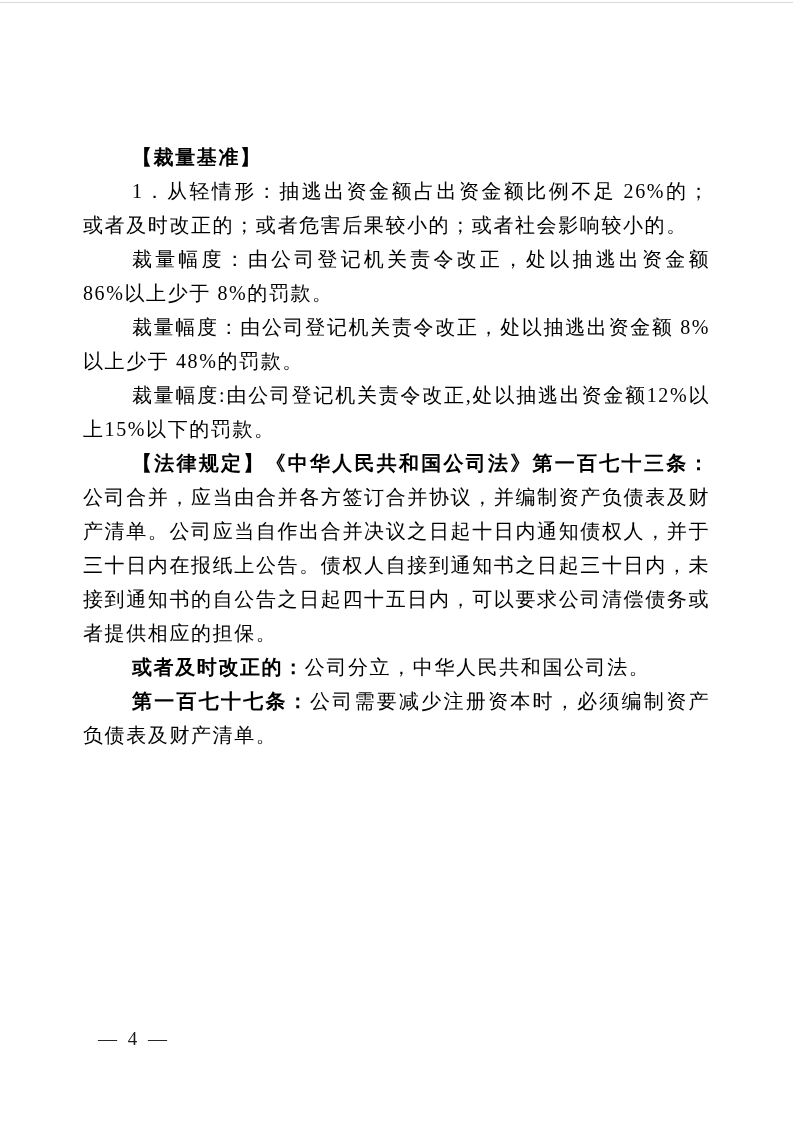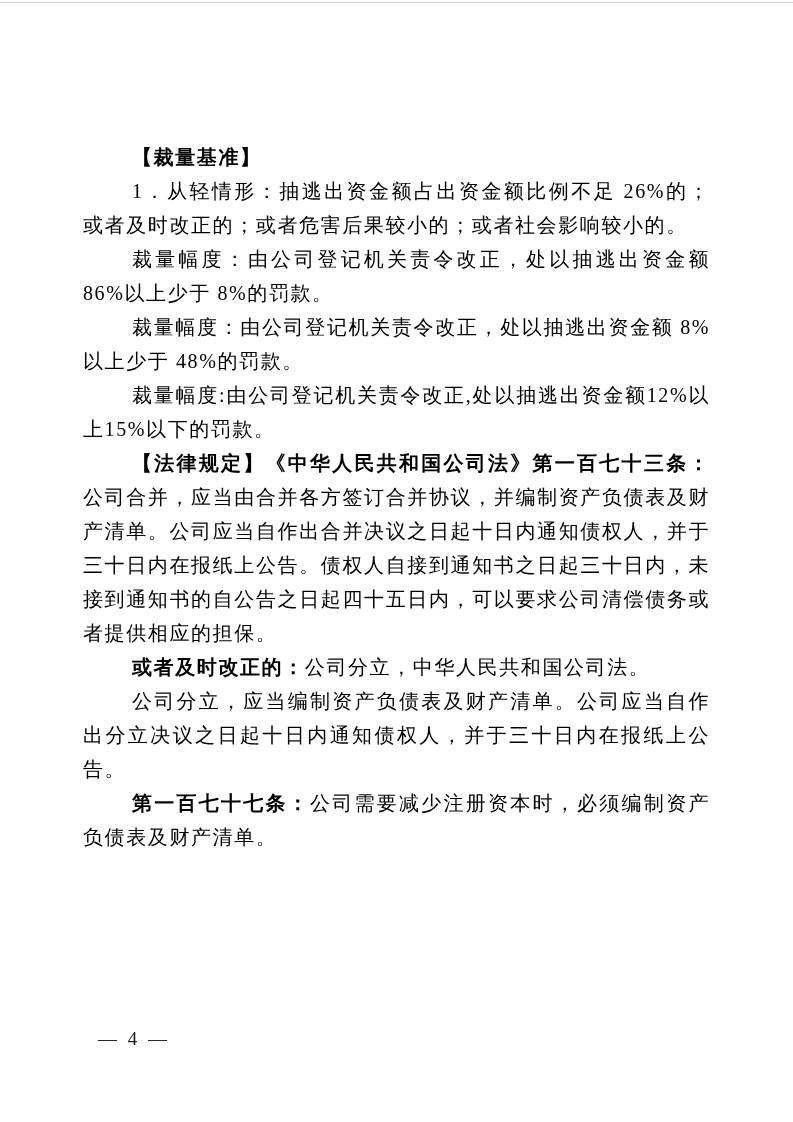--- a/index.html
+++ b/index.html
@@ -68,19 +68,18 @@
   <p class="para"><span>裁量幅度：由公司登记机关责令改正，处以抽逃出资金额 8%以上少于 48%的罚款。</span></p>
 
 
   <p class="para"><span>裁量幅度:由公司登记机关责令改正,处以抽逃出资金额12%以上15%以下的罚款。</span></p>
 
 
   <p class="para"><span class="b">【法律规定】《中华人民共和国公司法》第一百七十三条：</span><span>公司合并，应当由合并各方签订合并协议，并编制资产负债表及财产清单。公司应当自作出合并决议之日起十日内通知债权人，并于三十日内在报纸上公告。债权人自接到通知书之日起三十日内，未接到通知书的自公告之日起四十五日内，可以要求公司清偿债务或者提供相应的担保。</span></p>
 
   <p class="para"><span class="b">或者及时改正的：</span><span>公司分立，中华人民共和国公司法。</span></p>
 
-  <p class="para"><span>公司分立，应当编制资产负债表及财产清单。公司应当自作出分立决议之日起十日内通知债权人，并于三十日内在报纸上公告。</span></p>
 
   <p class="para"><span class="b">第一百七十七条：</span><span>公司需要减少注册资本时，必须编制资产负债表及财产清单。</span></p>
 
 </div>
 
 <div class="page-footer"><span>— 4 —</span></div>
 
 </body></html>

